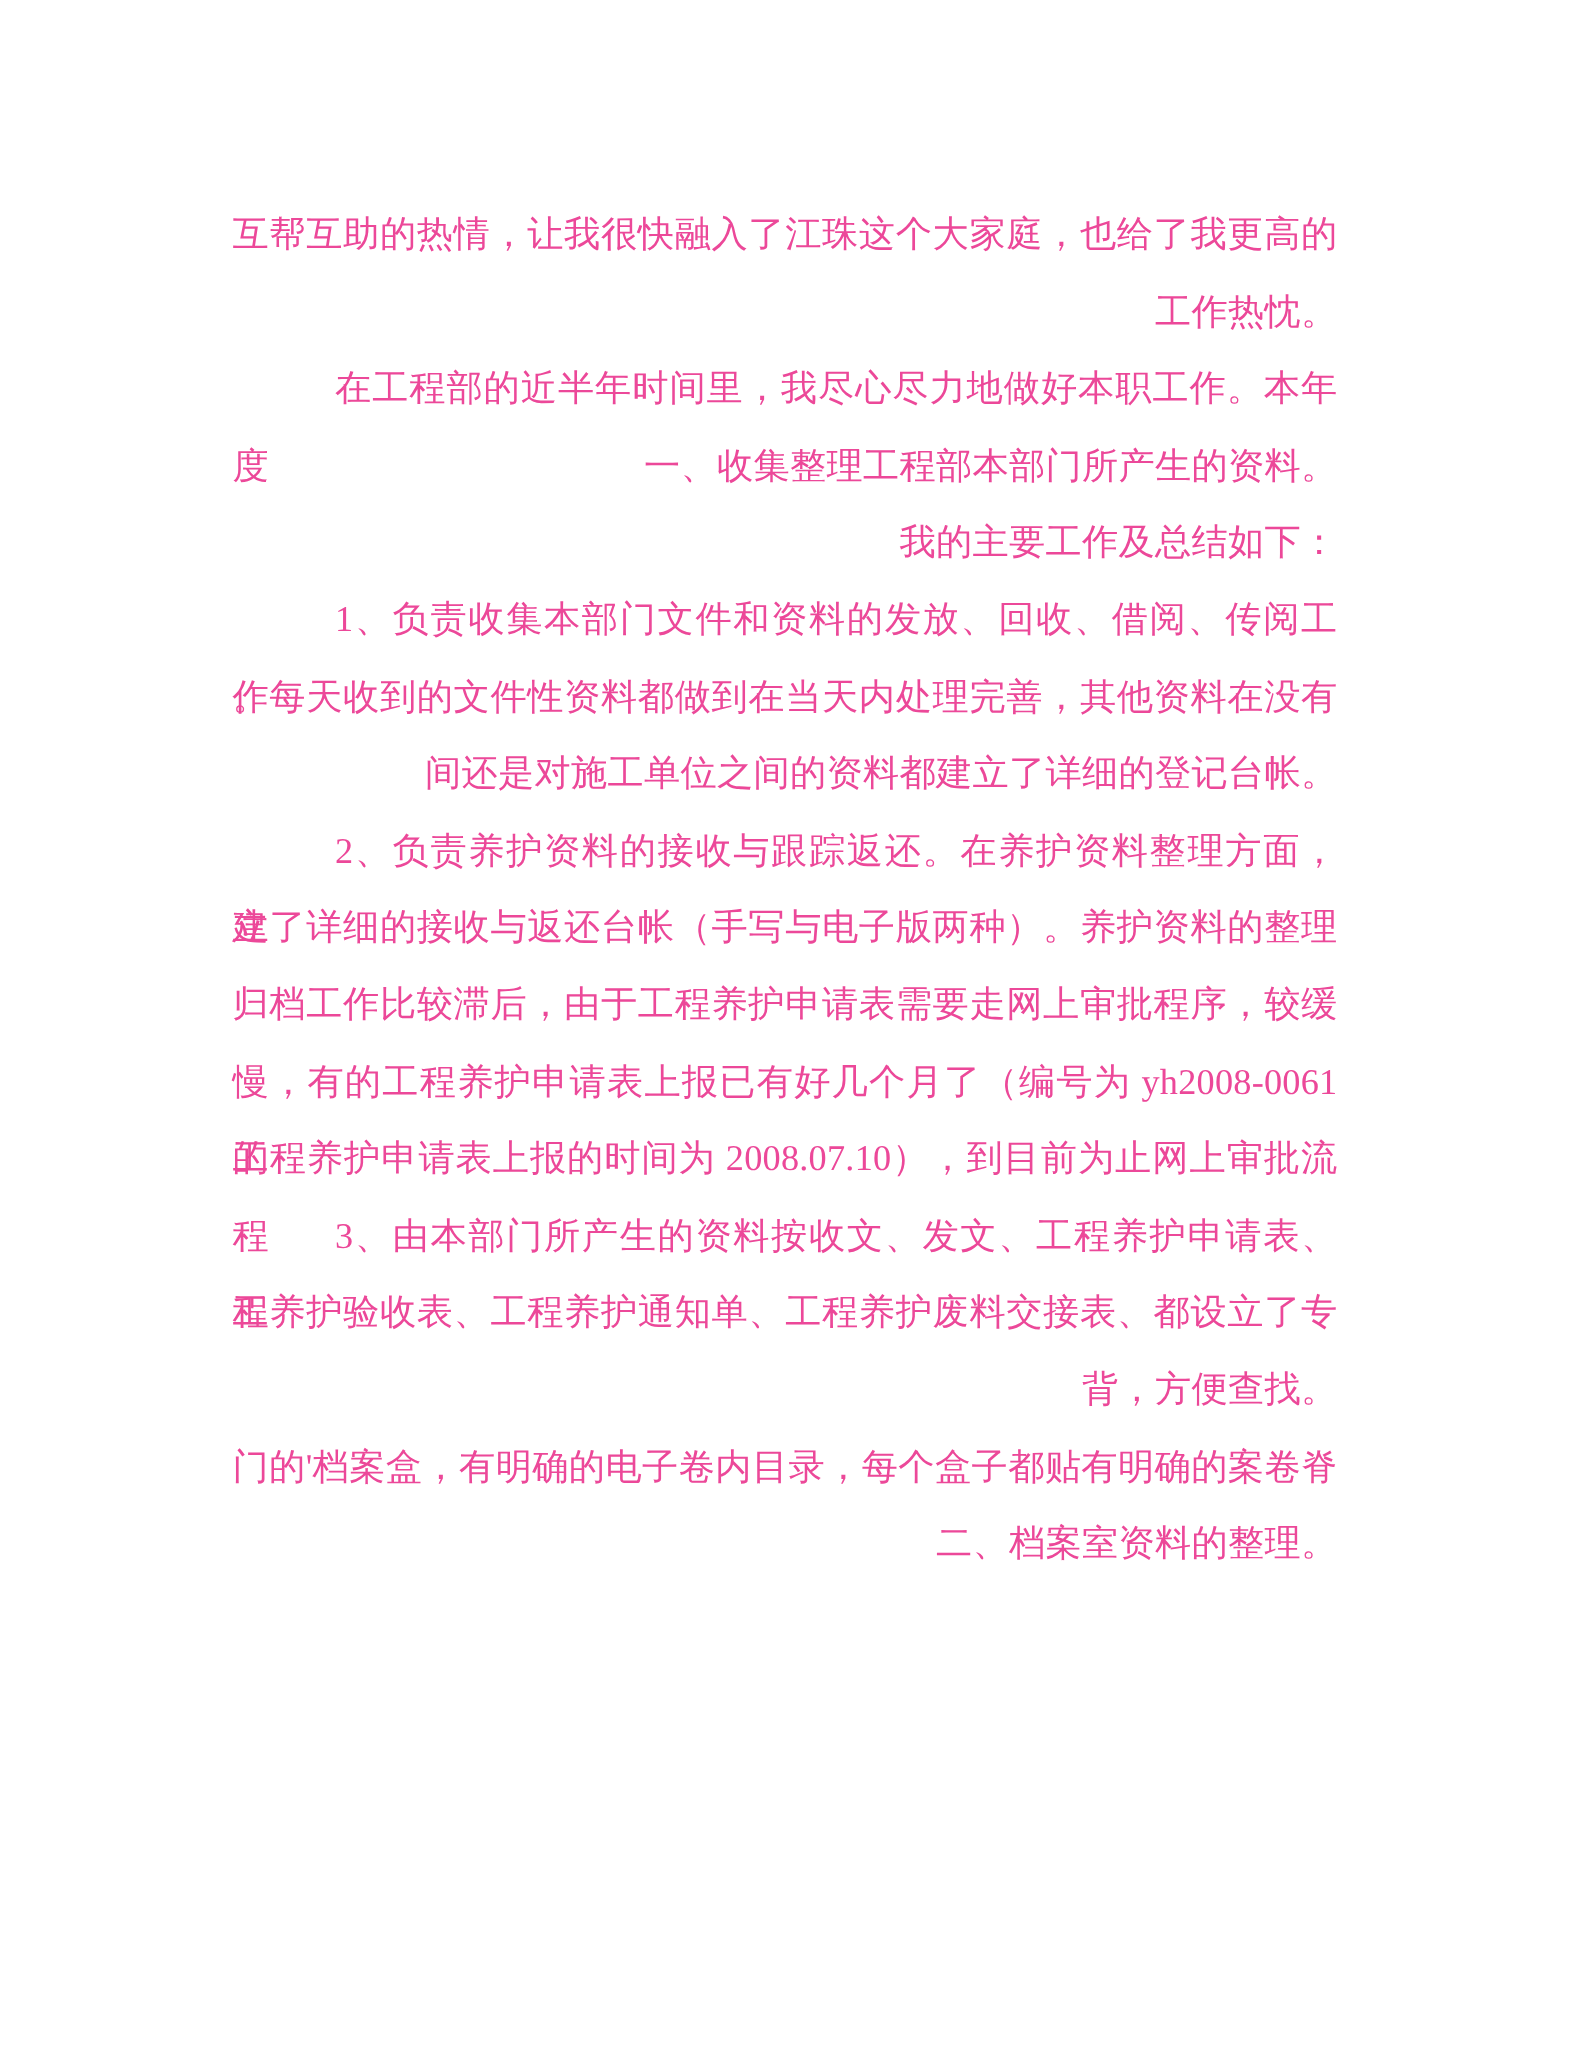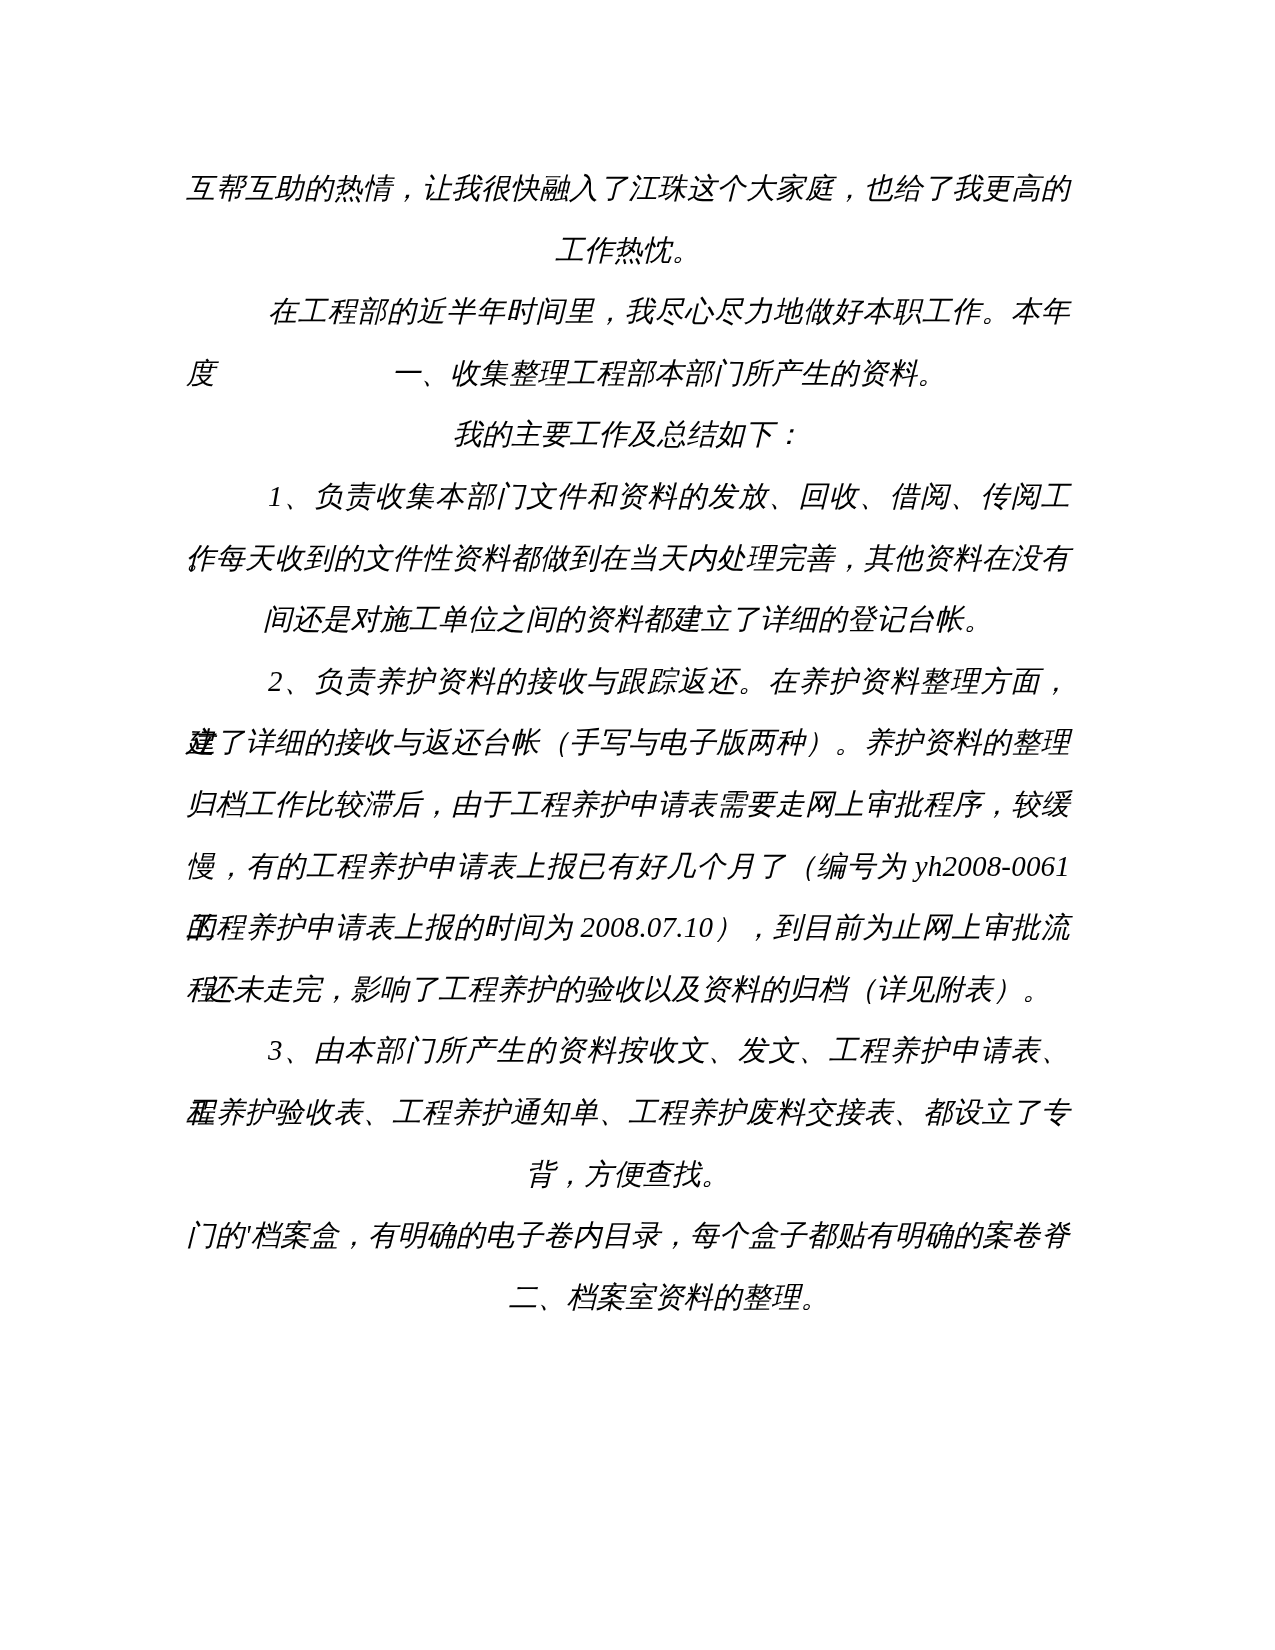--- a/index.html
+++ b/index.html
@@ -19,51 +19,50 @@
     position: absolute;
     left: 186px;
     top: 158px;
     width: 884px;
   }
   .line {
     font-size: 29px;
     height: 61.6px;
     line-height: 61.6px;
     white-space: nowrap;
-    text-align: center;
+    text-align: right;
     font-weight: 400;
     letter-spacing: 0.2px;
   }
   .line.justify {
     white-space: normal;
     text-align: justify;
     text-align-last: justify;
   }
   .line.indent {
     text-indent: 82px;
   }
 </style>
 </head>
 <body>
 
 <div class="page">
-  <div class="textblock" id="textblock" style="color: #000000; font-style: italic;">
+  <div class="textblock" id="textblock" style="color: #ec4899;">
       <div class="line justify">互帮互助的热情，让我很快融入了江珠这个大家庭，也给了我更高的</div>
       <div class="line">工作热忱。</div>
       <div class="line justify indent">在工程部的近半年时间里，我尽心尽力地做好本职工作。本年度</div>
       <div class="line indent">一、收集整理工程部本部门所产生的资料。</div>
       <div class="line">我的主要工作及总结如下：</div>
       <div class="line justify indent">1、负责收集本部门文件和资料的发放、回收、借阅、传阅工作</div>
       <div class="line justify">。每天收到的文件性资料都做到在当天内处理完善，其他资料在没有</div>
       <div class="line">间还是对施工单位之间的资料都建立了详细的登记台帐。</div>
       <div class="line justify indent">2、负责养护资料的接收与跟踪返还。在养护资料整理方面，建</div>
       <div class="line justify">立了详细的接收与返还台帐（手写与电子版两种）。养护资料的整理</div>
       <div class="line justify">归档工作比较滞后，由于工程养护申请表需要走网上审批程序，较缓</div>
       <div class="line justify">慢，有的工程养护申请表上报已有好几个月了（编号为 yh2008-0061 的</div>
       <div class="line justify">工程养护申请表上报的时间为 2008.07.10），到目前为止网上审批流程</div>
-      <div class="line">还未走完，影响了工程养护的验收以及资料的归档（详见附表）。</div>
       <div class="line justify indent">3、由本部门所产生的资料按收文、发文、工程养护申请表、工</div>
       <div class="line justify">程养护验收表、工程养护通知单、工程养护废料交接表、都设立了专</div>
       <div class="line">背，方便查找。</div>
       <div class="line justify">门的'档案盒，有明确的电子卷内目录，每个盒子都贴有明确的案卷脊</div>
       <div class="line indent">二、档案室资料的整理。</div>
     </div>
 </div>
 
 </body></html>

